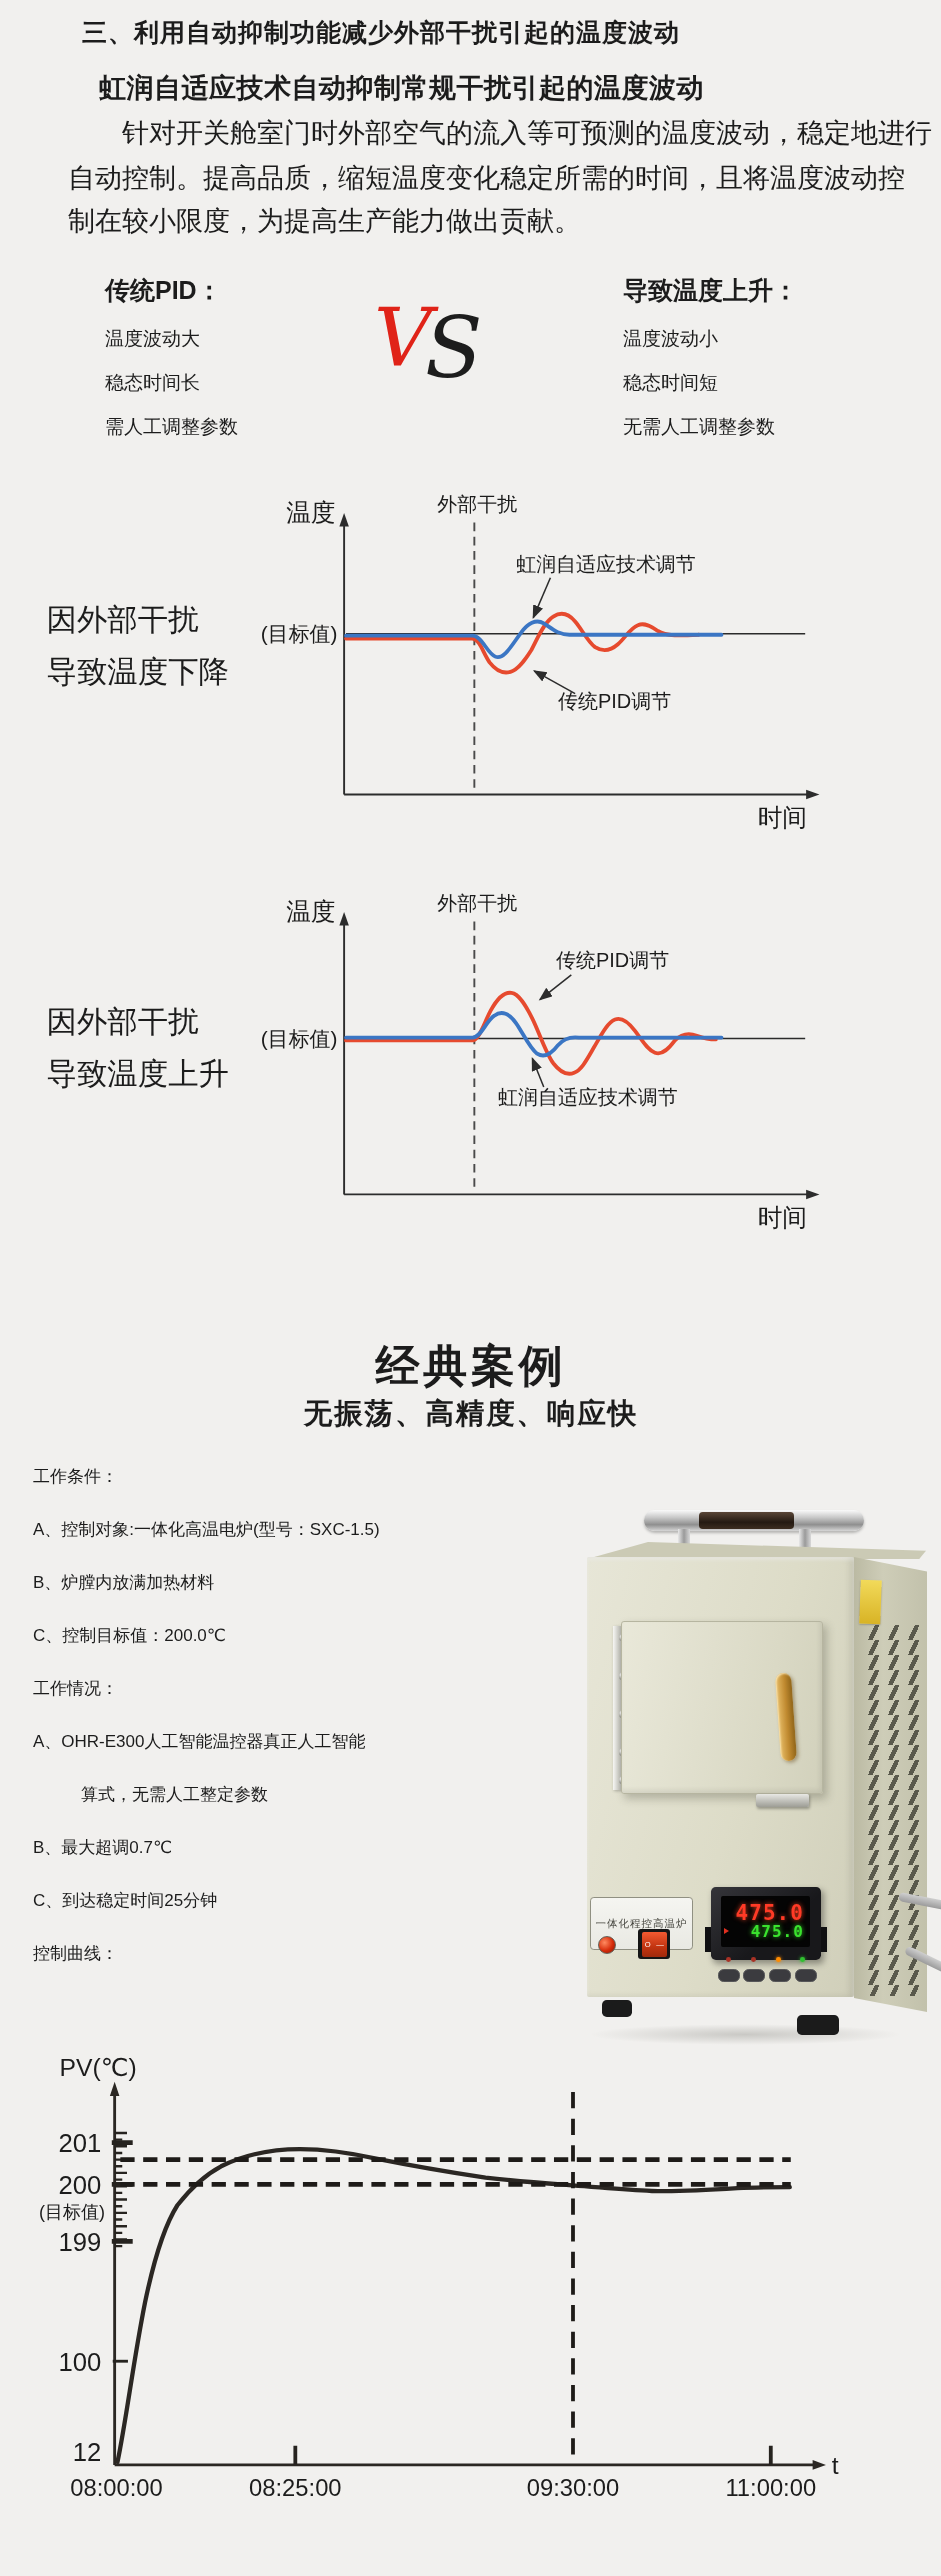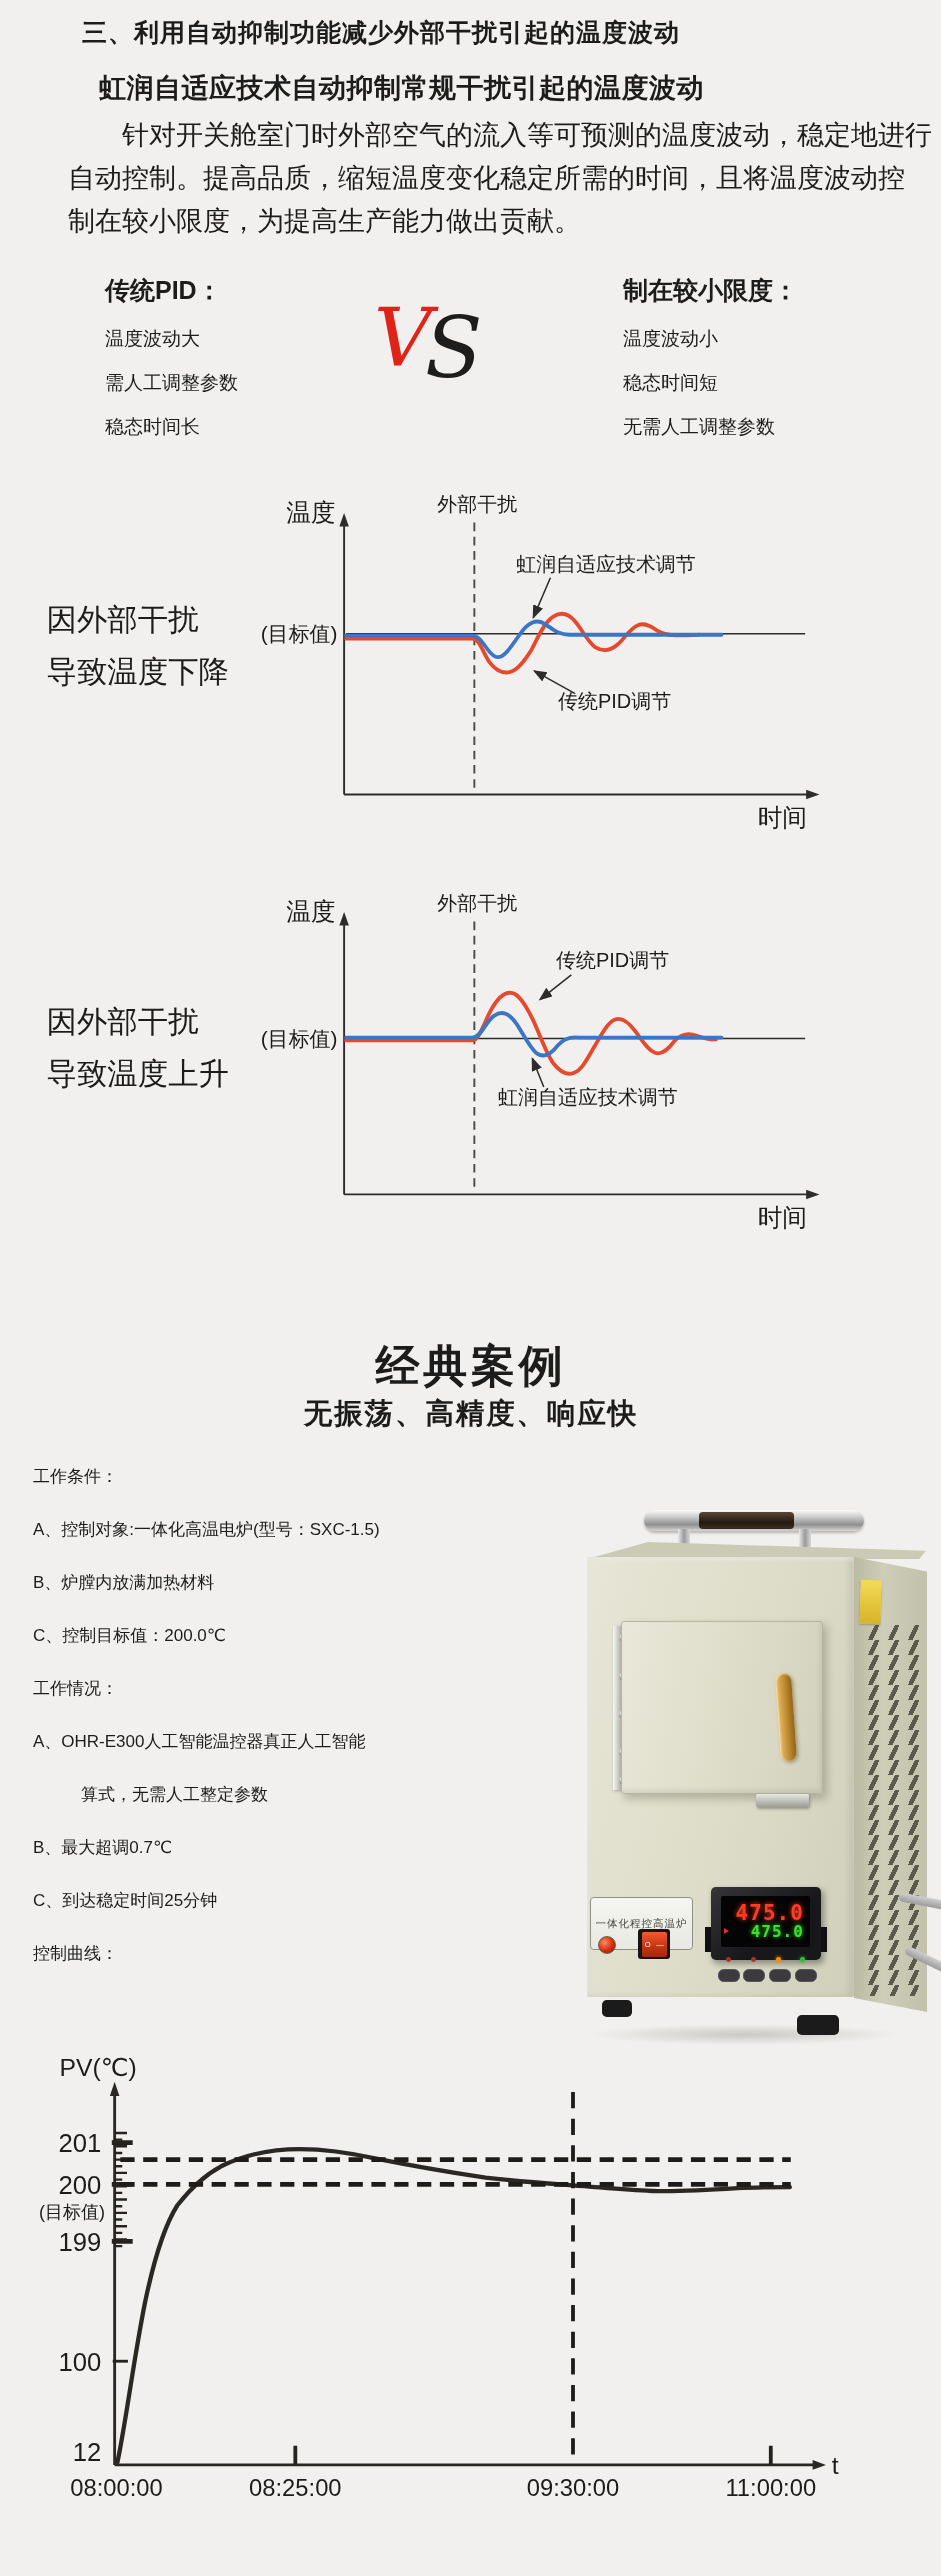--- a/index.html
+++ b/index.html
@@ -7,21 +7,21 @@
     width:942px;height:2576px;position:relative;overflow:hidden;
     background:#f1f0ee;color:#1c1c1c;
     font-family:"Liberation Sans","DejaVu Sans",sans-serif;
   }
   .abs{position:absolute;}
   
   .title{left:70px;top:16px;font-size:25px;font-weight:bold;letter-spacing:1px;white-space:nowrap;margin-left:12px;}
   .subtitle{left:99px;top:70px;font-size:27px;font-weight:bold;letter-spacing:0.5px;white-space:nowrap;}
   .intro{left:68px;top:114px;font-size:27px;line-height:43px;}
   .intro .l{white-space:nowrap;}
-  .intro .l.first{text-indent:2em;}
+  .intro .l.first{text-indent:2em;font-family:Liberation Mono, monospace;}
   
   .cmp-col{top:274px;width:314px;}
   .cmp-left{left:105px;}
   .cmp-right{left:623px;}
   .cmp-title{font-size:25px;font-weight:bold;margin-bottom:19px;white-space:nowrap;}
   .cmp-item{font-size:19px;margin-bottom:18px;white-space:nowrap;}
   .vs-v{left:374px;top:299px;font-family:"DejaVu Serif","Liberation Serif",serif;font-style:italic;font-size:80px;line-height:1;}
   .vs-s{left:425px;top:306px;font-family:"DejaVu Serif","Liberation Serif",serif;font-style:italic;font-size:84px;line-height:1;color:#1d1d1d;}
   
   svg{position:absolute;overflow:visible;}
@@ -115,27 +115,27 @@
 <div class="abs subtitle">虹润自适应技术自动抑制常规干扰引起的温度波动</div>
 <div class="abs intro">
   <div class="l first">针对开关舱室门时外部空气的流入等可预测的温度波动，稳定地进行</div>
   <div class="l">自动控制。提高品质，缩短温度变化稳定所需的时间，且将温度波动控</div>
   <div class="l">制在较小限度，为提高生产能力做出贡献。</div>
 </div>
 
 <div class="abs cmp-col cmp-left">
   <div class="cmp-title">传统PID：</div>
   <div class="cmp-item">温度波动大</div>
+  <div class="cmp-item">稳态时间长</div>
   <div class="cmp-item">需人工调整参数</div>
-  <div class="cmp-item">稳态时间长</div>
 </div>
 <div class="abs vs-v" style="color:#e02318;">V</div>
 <div class="abs vs-s">S</div>
 <div class="abs cmp-col cmp-right">
-  <div class="cmp-title">制在较小限度：</div>
+  <div class="cmp-title">导致温度上升：</div>
   <div class="cmp-item">温度波动小</div>
   <div class="cmp-item">稳态时间短</div>
   <div class="cmp-item">无需人工调整参数</div>
 </div>
 
 <svg style="left:28.5px;top:476px;" width="885" height="366" viewBox="30 500 930 385">
   <defs>
     <marker id="arr1" markerWidth="10" markerHeight="8" refX="8" refY="3.5" orient="auto">
       <path d="M0,0 L9,3.5 L0,7 Z" fill="#2c2c2c"></path>
     </marker>

